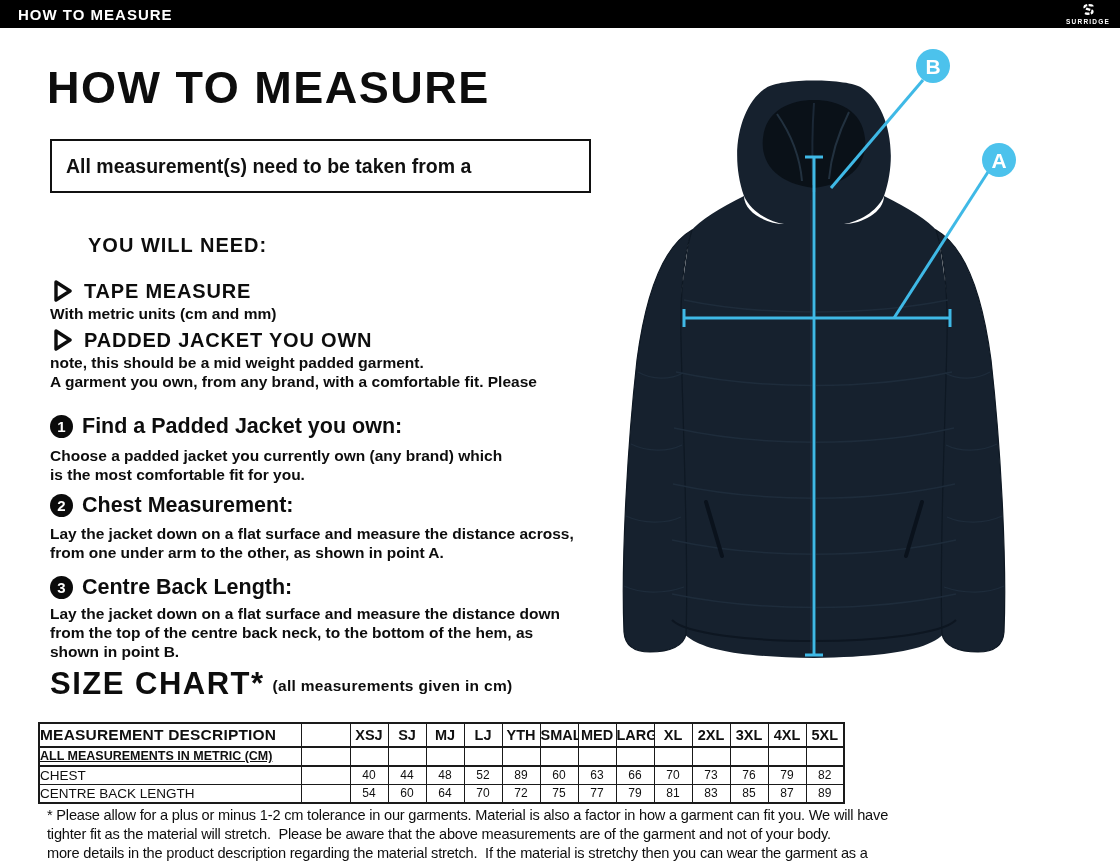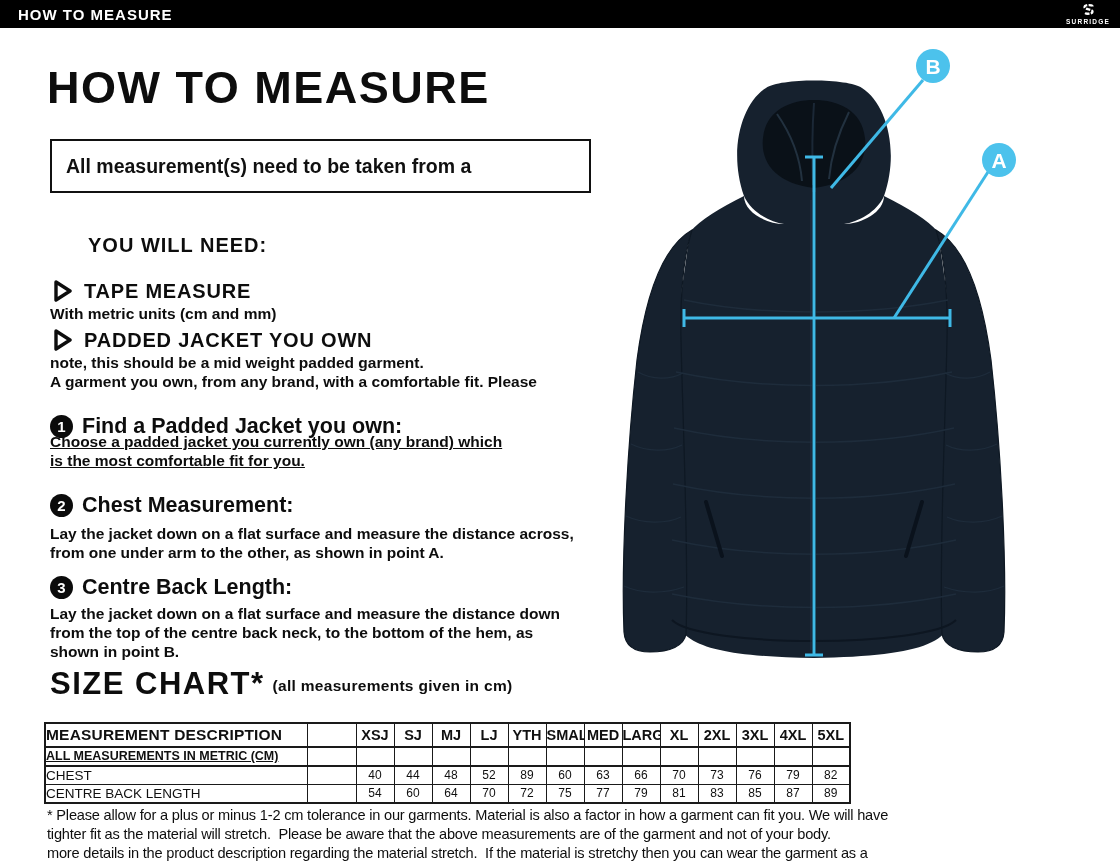--- a/index.html
+++ b/index.html
@@ -31,21 +31,21 @@
   .small-bold .line{white-space:pre;}
 
   .step-badge{position:absolute;width:23px;height:23px;background:#0b0b0b;border-radius:50%;color:#fff;
     font-size:15px;font-weight:bold;display:flex;align-items:center;justify-content:center;}
   .step-title{position:absolute;font-size:21.5px;font-weight:bold;color:#0d0d0d;}
 
   .size-chart-h{position:absolute;left:50px;top:666px;font-size:31px;font-weight:bold;letter-spacing:1.5px;color:#0d0d0d;}
   .size-chart-sub{font-size:15.5px;font-weight:bold;letter-spacing:0.3px;margin-left:8px;position:relative;top:-3px;}
 
   
-  .size-table{position:absolute;left:44px;top:722px;width:807px;border-collapse:collapse;table-layout:fixed;border:2.5px solid #1a1a1a;}
+  .size-table{position:absolute;left:38px;top:722px;width:807px;border-collapse:collapse;table-layout:fixed;border:2.5px solid #1a1a1a;}
   .size-table th,.size-table td{border:1.2px solid #1a1a1a;vertical-align:middle;padding:0;overflow:hidden;}
   .size-table thead tr{height:24px;}
   .size-table tbody tr{height:18.5px;}
   .size-table thead th{border-bottom:2px solid #1a1a1a;}
   .size-table tbody tr:first-child td{border-bottom:2px solid #1a1a1a;text-decoration:underline;}
   .desc-head{text-align:left;font-size:15.5px;font-weight:bold;padding-left:6px;letter-spacing:0.2px;}
   .size-head{text-align:center;font-size:14.5px;font-weight:bold;}
   .row-label{text-align:left;font-size:13.5px;font-weight:normal;padding-left:6px;white-space:nowrap;}
   .size-table tbody tr:first-child .row-label{font-weight:bold;font-size:12.5px;}
   .val-cell{text-align:center;font-size:12px;}
@@ -93,21 +93,21 @@
     <polygon points="3,2 17,11 3,20" fill="#fff" stroke="#0d0d0d" stroke-width="3.4" stroke-linejoin="round"></polygon>
   </svg>
   <div class="need-title" style="left:84px;top:329px;">PADDED JACKET YOU OWN</div>
   <div class="small-bold" style="left:50px;top:353px;">
       <div class="line">note, this should be a mid weight padded garment.</div>
       <div class="line">A garment you own, from any brand, with a comfortable fit. Please</div>
     </div>
 
   <div class="step-badge" style="left:50px;top:415px;">1</div>
   <div class="step-title" style="left:82px;top:414px;">Find a Padded Jacket you own:</div>
-  <div class="small-bold" style="left:50px;top:432px;text-decoration:underline;">
+  <div class="small-bold" style="left:50px;top:446px;">
       <div class="line">Choose a padded jacket you currently own (any brand) which</div>
       <div class="line">is the most comfortable fit for you.</div>
     </div>
 
   <div class="step-badge" style="left:50px;top:494px;">2</div>
   <div class="step-title" style="left:82px;top:493px;">Chest Measurement:</div>
   <div class="small-bold" style="left:50px;top:524px;">
       <div class="line">Lay the jacket down on a flat surface and measure the distance across,</div>
       <div class="line">from one under arm to the other, as shown in point A.</div>
     </div>

